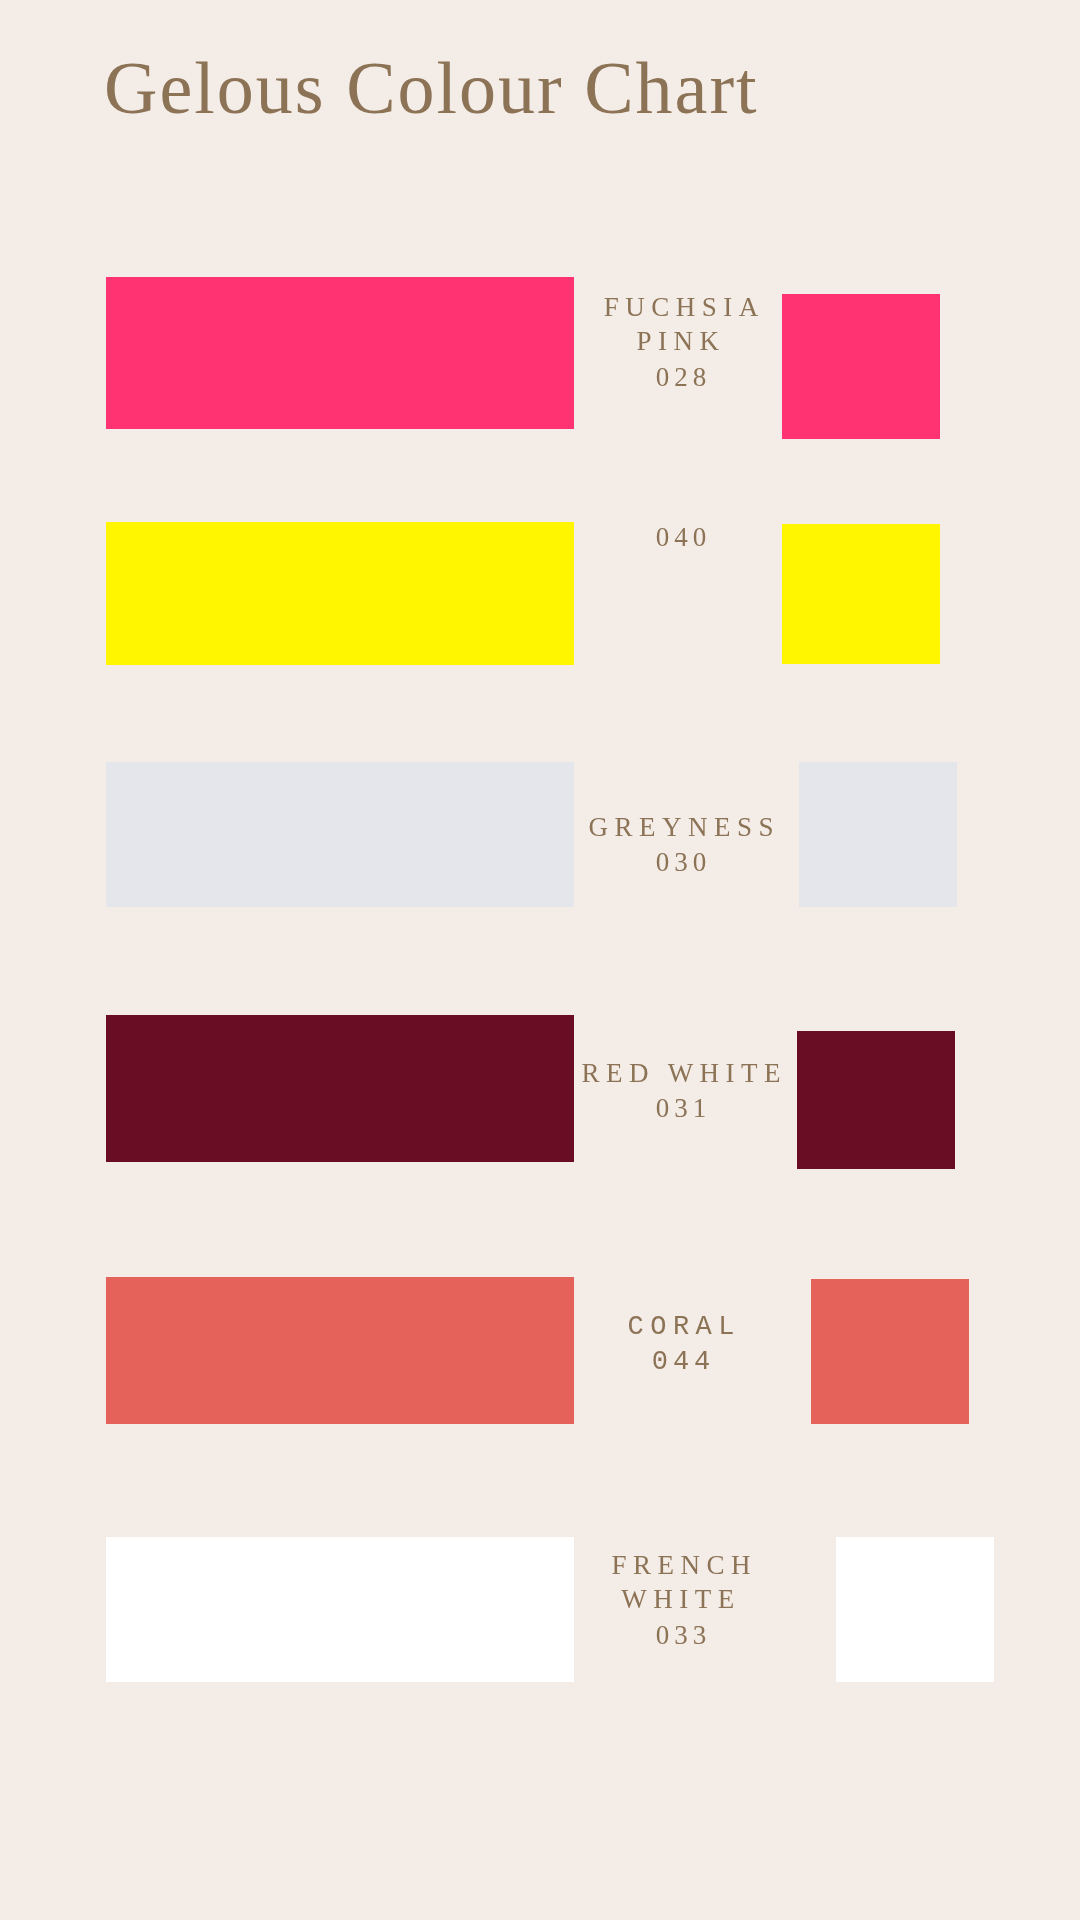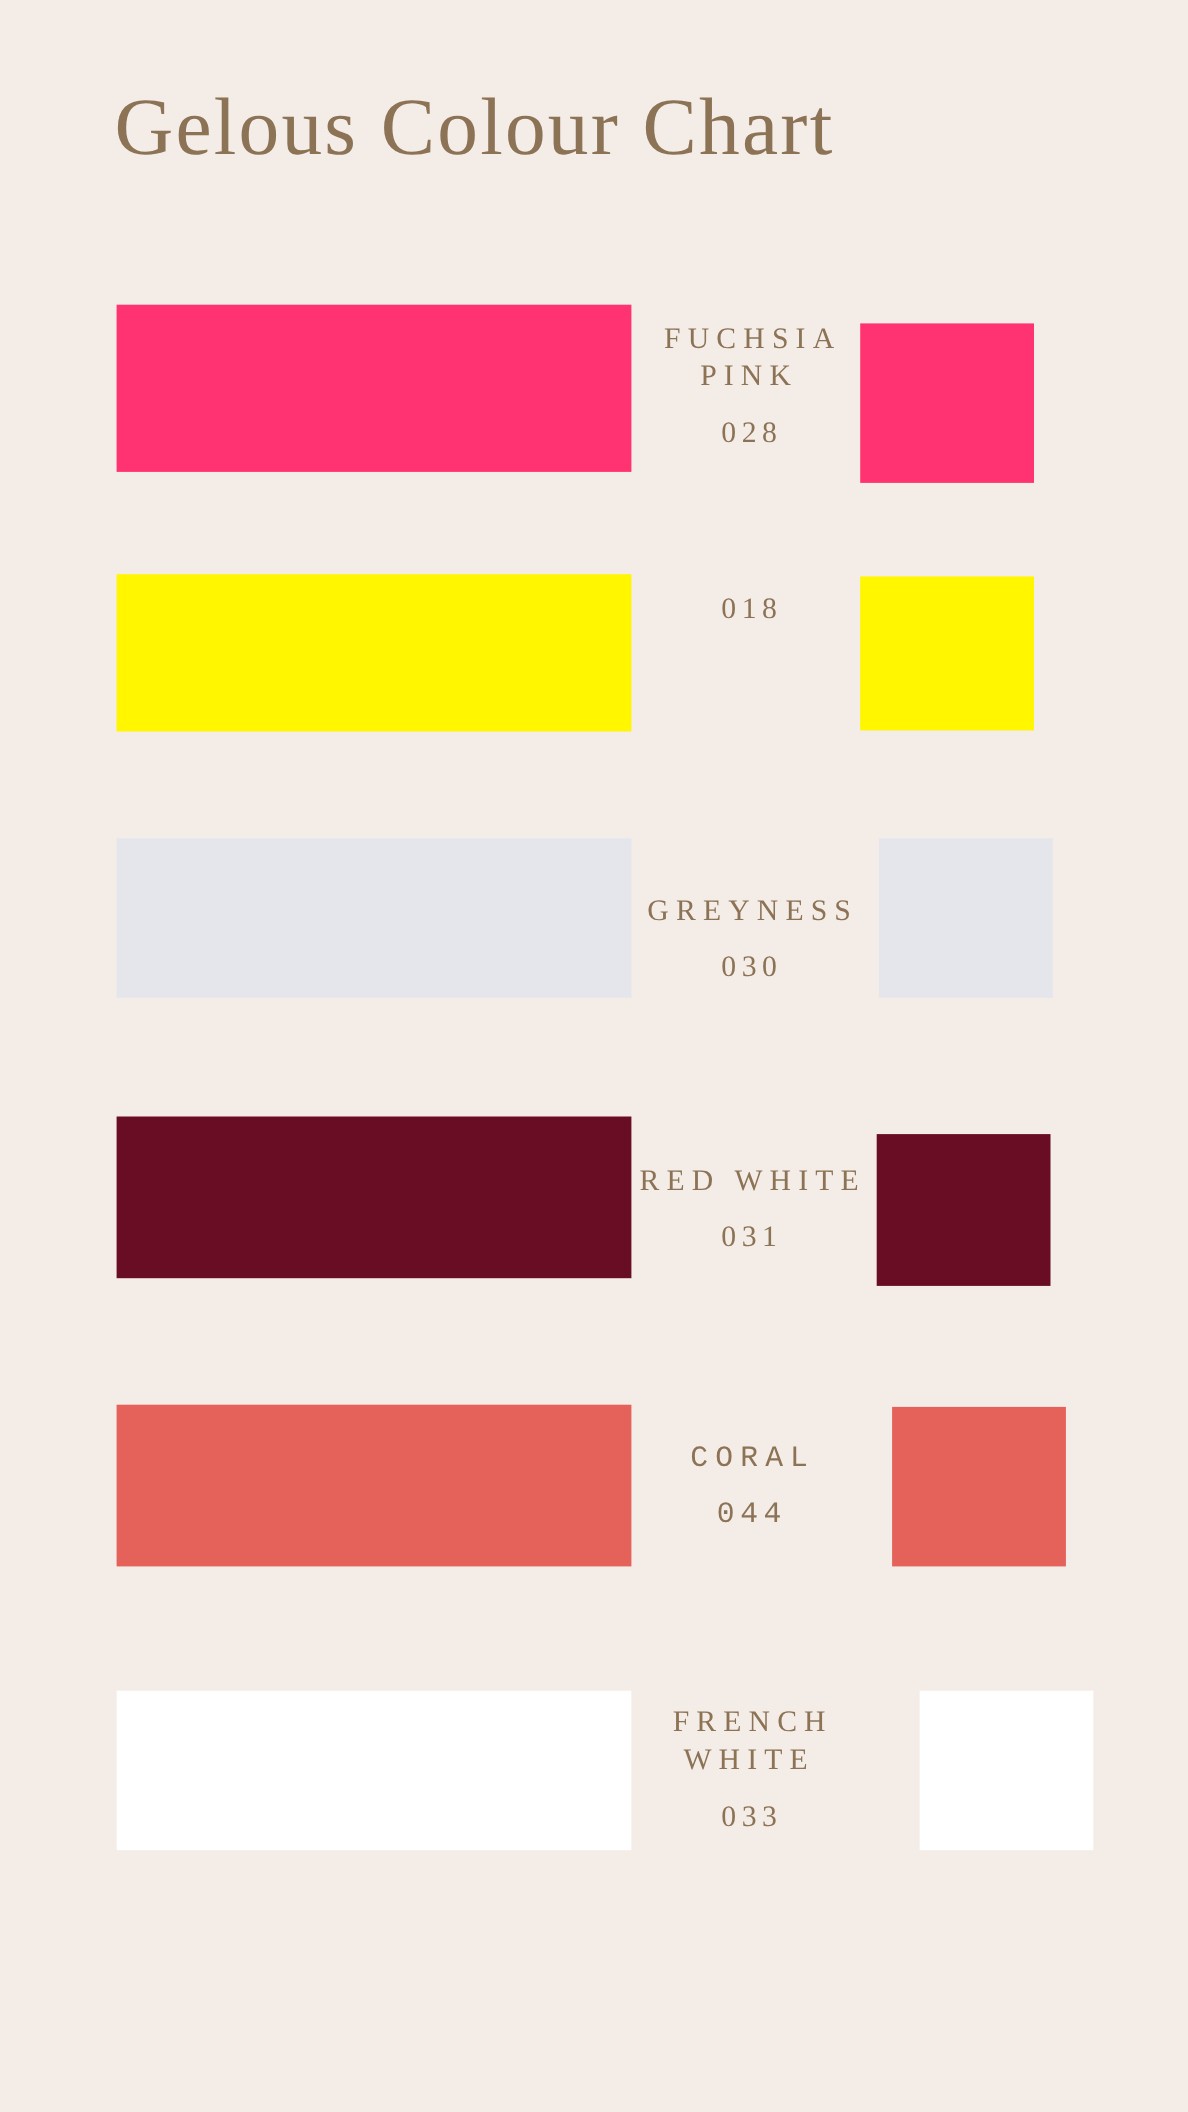--- a/index.html
+++ b/index.html
@@ -28,21 +28,20 @@
     position: absolute;
     left: 104px;
     top: 48px;
     font-family: "Liberation Serif", "DejaVu Serif", serif;
     font-size: 74px;
     font-weight: 400;
     letter-spacing: 2.0px;
     color: #8c7356;
     white-space: nowrap;
     line-height: 1.1;
-    margin-top: 28px;
   }
 
   
   .rows {
     position: absolute;
     left: 0;
     top: 0;
     width: 1080px;
     height: 1920px;
   }
@@ -81,21 +80,21 @@
     white-space: pre-line;
   }
 
   .label-code {
     display: block;
     font-size: 27px;
     letter-spacing: 5.0px;
     line-height: 1.27;
     text-indent: 5.0px;
     color: #8c7356;
-    margin-top: 17px;
+    margin-top: 1px;
   }
 </style>
 </head>
 <body>
 
 <div class="page">
 
   <div class="title">Gelous Colour Chart</div>
 
   <div class="rows">
@@ -106,21 +105,21 @@
         <span class="label-name">FUCHSIA
 PINK</span>
         <span class="label-code">028</span>
       </div>
       <div class="swatch-right" style="left:782px; top:294px; width:158px; height:145px; background:#ff3371;"></div>
     </div>
 
     <div class="row">
       <div class="swatch-left" style="left:106px; top:522px; width:468px; height:143px; background:#fff600;"></div>
       <div class="label-block" style="left:574px; top:519px; width:214px;">
-        <span class="label-code">018</span>
+        <span class="label-code">040</span>
       </div>
       <div class="swatch-right" style="left:782px; top:524px; width:158px; height:140px; background:#fff600;"></div>
     </div>
 
     <div class="row">
       <div class="swatch-left" style="left:106px; top:762px; width:468px; height:145px; background:#e4e6ec;"></div>
       <div class="label-block" style="left:574px; top:810px; width:214px;">
         <span class="label-name">GREYNESS</span>
         <span class="label-code">030</span>
       </div>

